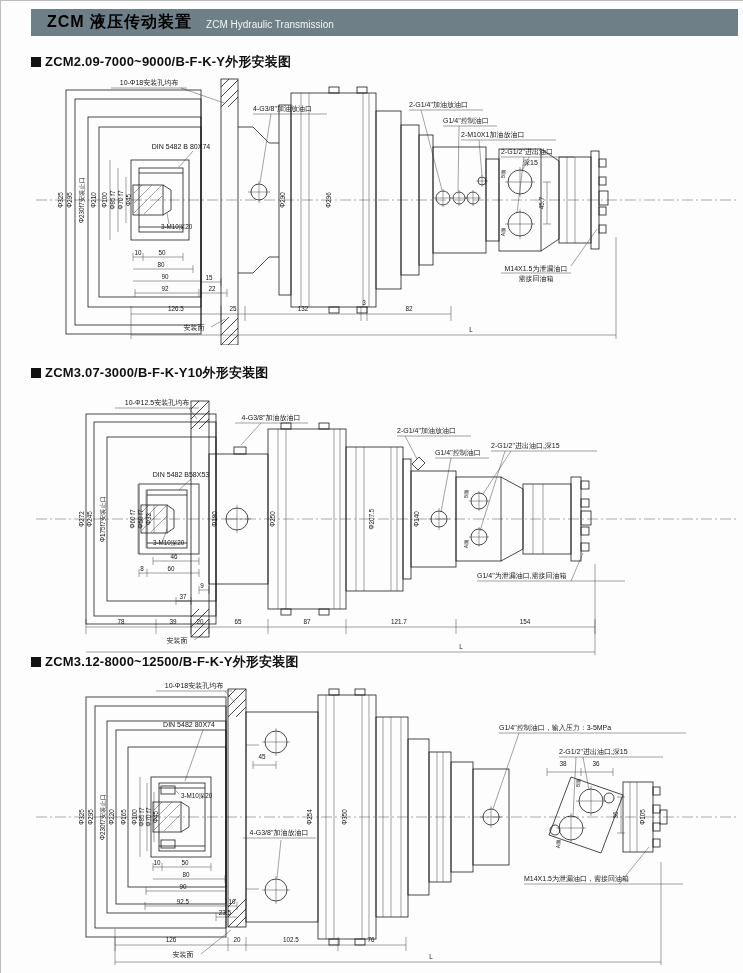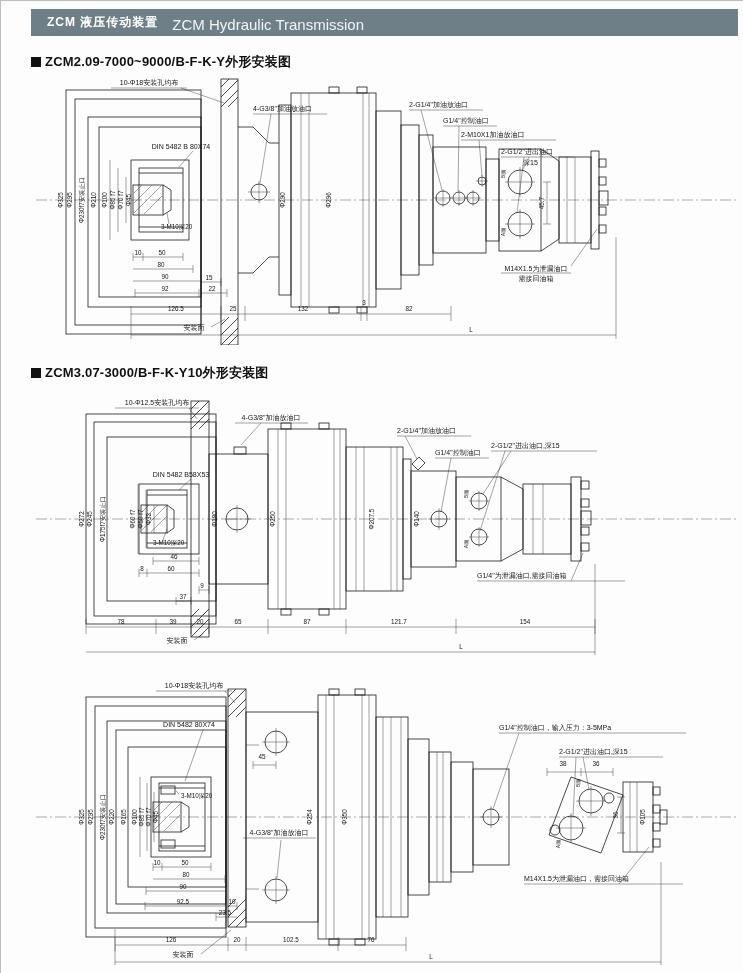--- a/index.html
+++ b/index.html
@@ -1,21 +1,21 @@
 <!DOCTYPE html>
 <html><head>
 <meta charset="utf-8">
 <style>
   html,body{margin:0;padding:0;background:#e8e8e8;}
   .page{position:relative;width:743px;height:973px;background:#fdfdfd;border:1px solid #bdbdbd;
         font-family:"Liberation Sans",sans-serif;overflow:hidden;}
   .hdr{position:absolute;left:30px;top:8px;width:707px;height:27px;background:#6e7f88;
        display:flex;align-items:center;}
-  .hdr .zh{color:#ffffff;font-size:12px;font-weight:bold;margin-left:16px;letter-spacing:1px;}
-  .hdr .en{color:#f2f5f6;font-size:15px;margin-left:14px;margin-top:3px;}
+  .hdr .zh{color:#000000;font-size:16px;font-weight:bold;margin-left:16px;letter-spacing:1px;}
+  .hdr .en{color:#f2f5f6;font-size:10px;margin-left:14px;margin-top:3px;}
   .sec{position:absolute;left:30px;display:flex;align-items:center;}
   .sec .sq{width:10px;height:10px;background:#111;margin-right:4px;flex:0 0 auto;}
   .sec .tt{font-size:13px;font-weight:bold;color:#101010;letter-spacing:.2px;}
   .dwg{position:absolute;left:30px;}
   svg rect,svg path,svg circle,svg line,svg polygon,svg polyline{fill:none;stroke:#1c1c1c;stroke-width:.8;}
   svg .tn{stroke-width:.45;stroke:#333;}
   svg .cl{stroke:#555;stroke-width:.5;stroke-dasharray:11 3 2 3;}
   svg text{fill:#141414;stroke:none;font-size:7px;font-family:"Liberation Sans",sans-serif;}
   svg text.d{font-size:6.3px;}
   svg text.f{font-size:5px;}
@@ -306,20 +306,24 @@
       <text class="d" text-anchor="middle" x="276" y="235">87</text>
       <text class="d" text-anchor="middle" x="368" y="235">121.7</text>
       <text class="d" text-anchor="middle" x="494" y="235">154</text>
       <text text-anchor="middle" x="146" y="254">安装面</text>
       <path class="tn" d="M163 251 L172 245"></path>
       <path class="tn" d="M55 263 H564 M564 175 V266"></path>
       <text class="d" text-anchor="middle" x="430" y="260">L</text>
     </g>
   </svg>
 
+  <div class="sec" style="top:652px;">
+    <span class="sq"></span>
+    <span class="tt">ZCM3.12-8000~12500/B-F-K-Y外形安装图</span>
+  </div>
 
   <svg class="dwg" style="top:676px;" width="710" height="292" viewBox="0 0 710 292">
     <path class="cl" d="M5 140 H705"></path>
 
     <g>
       <rect x="55" y="20" width="140" height="240"></rect>
       <rect x="64" y="29" width="131" height="222"></rect>
       <rect x="76" y="44" width="119" height="192"></rect>
       <rect x="85" y="53" width="110" height="174"></rect>
       <rect x="97" y="70" width="98" height="140"></rect>

